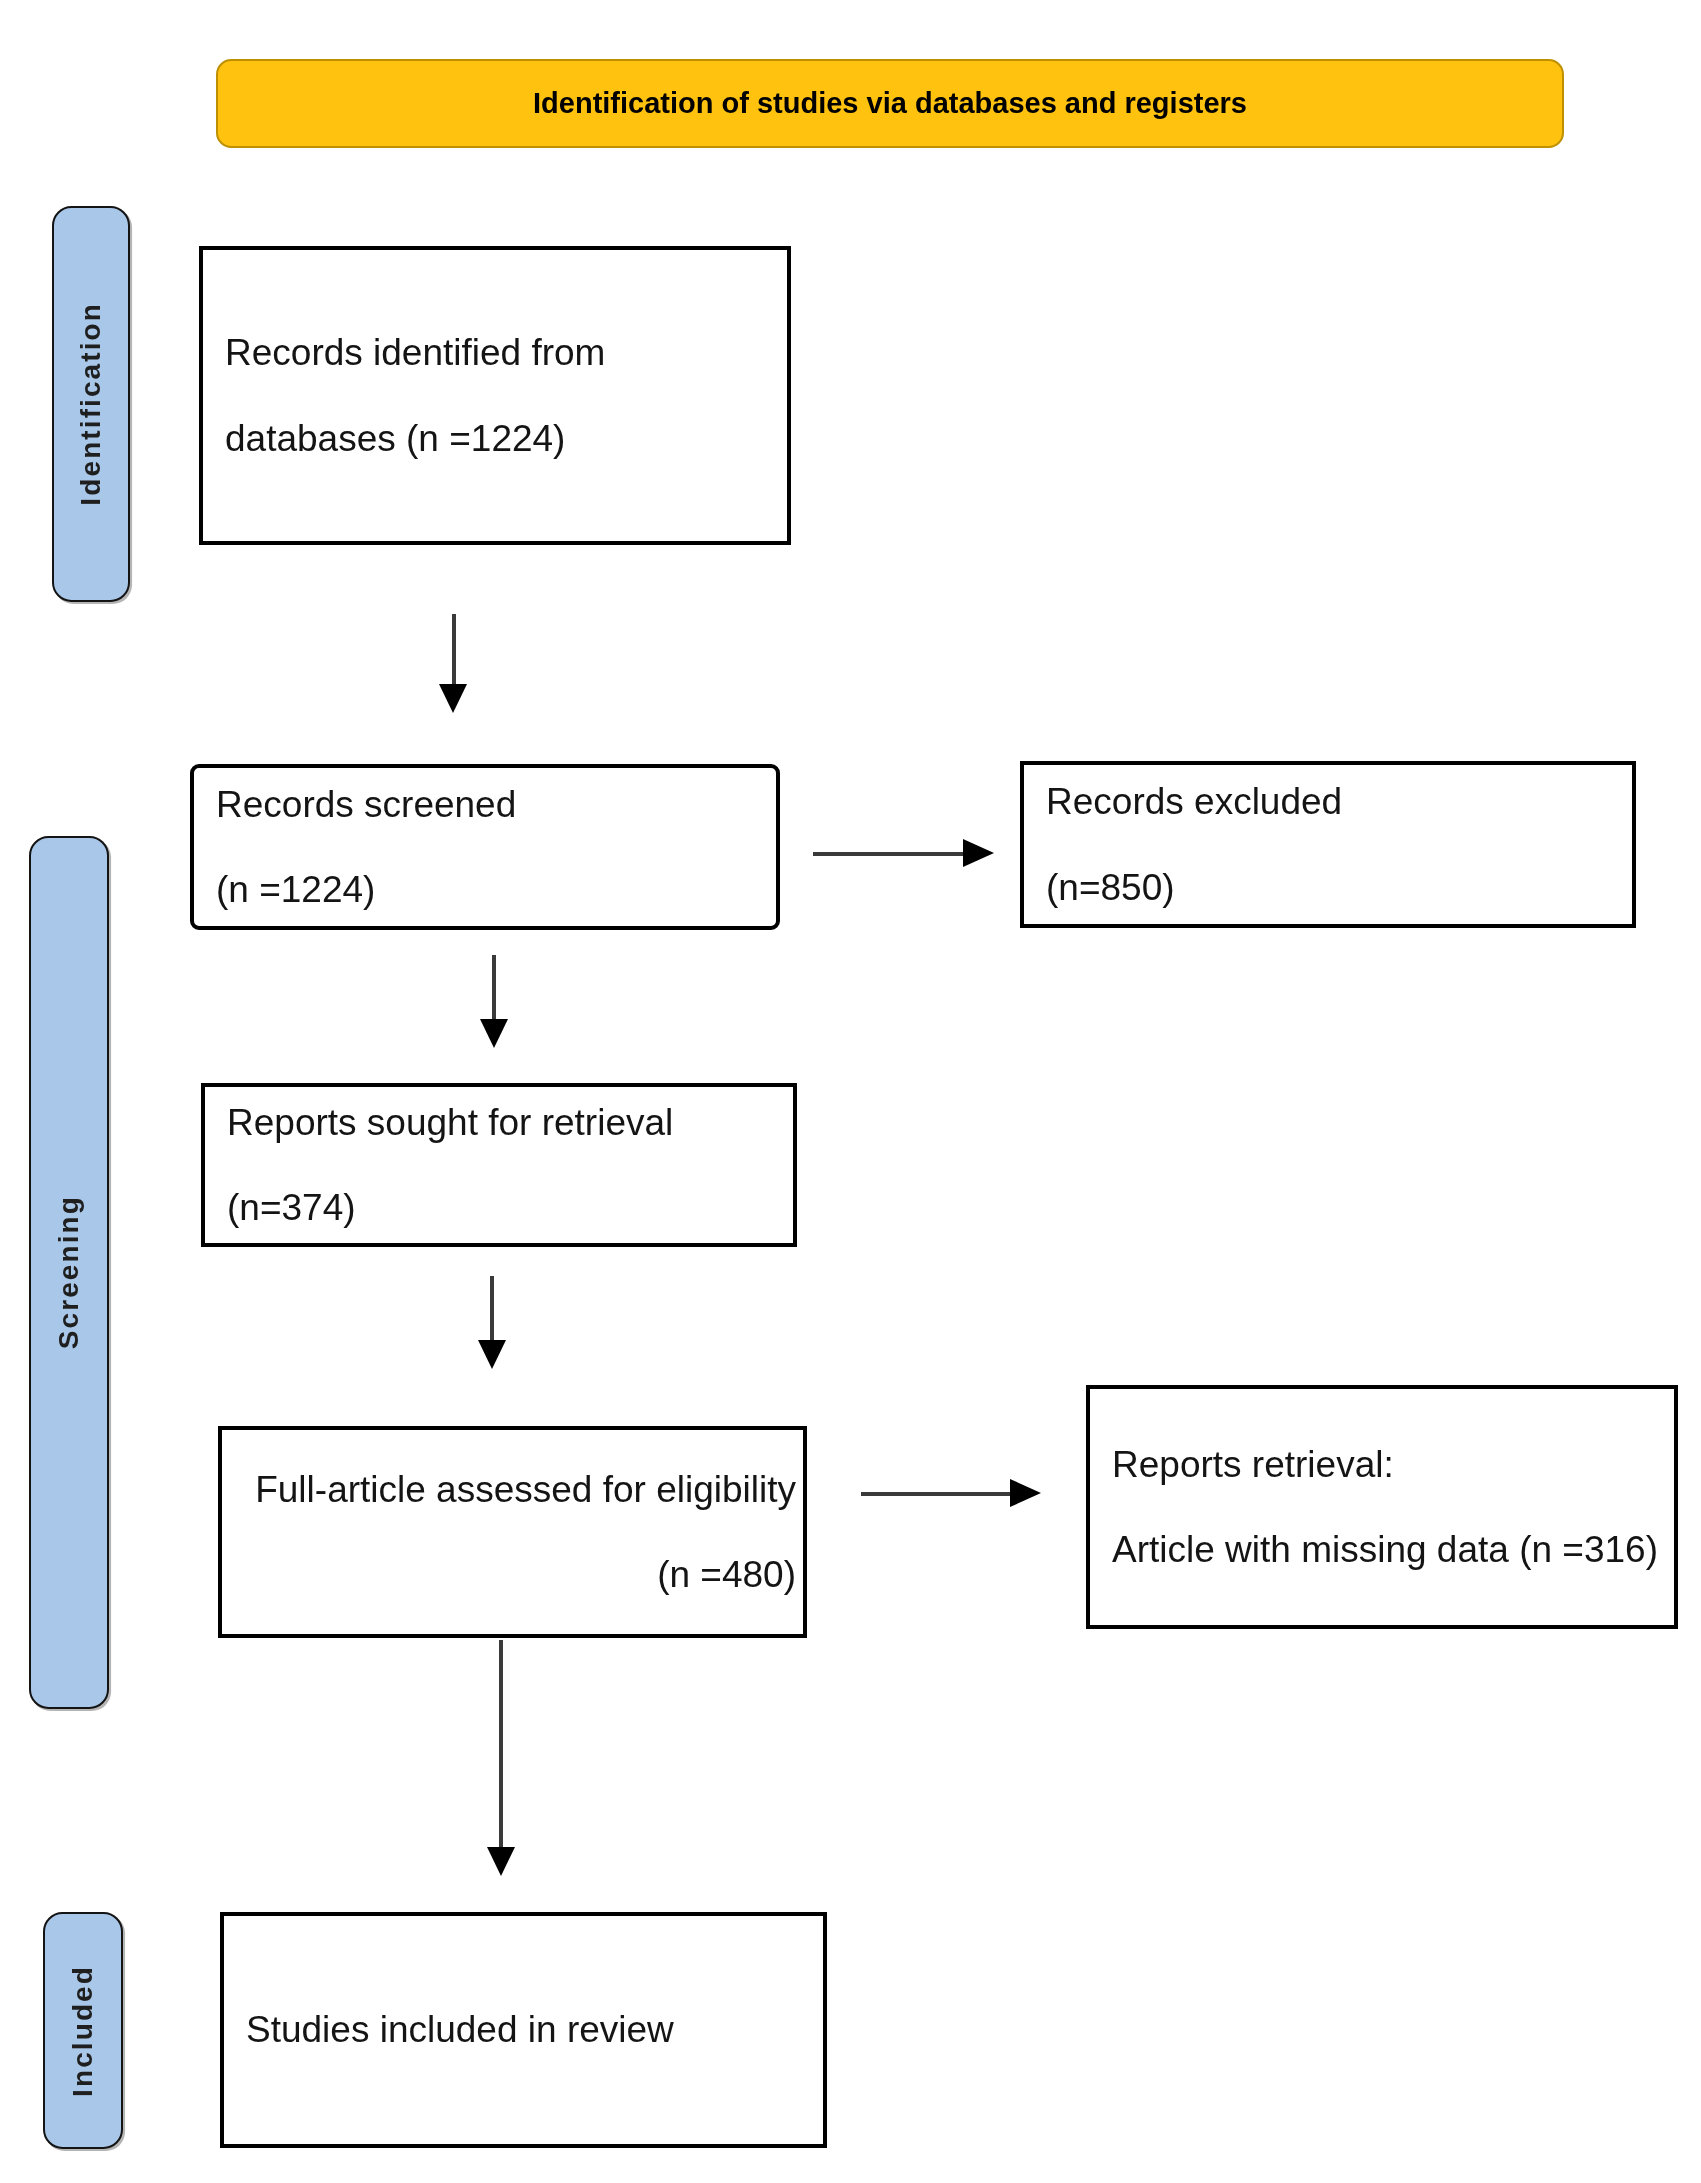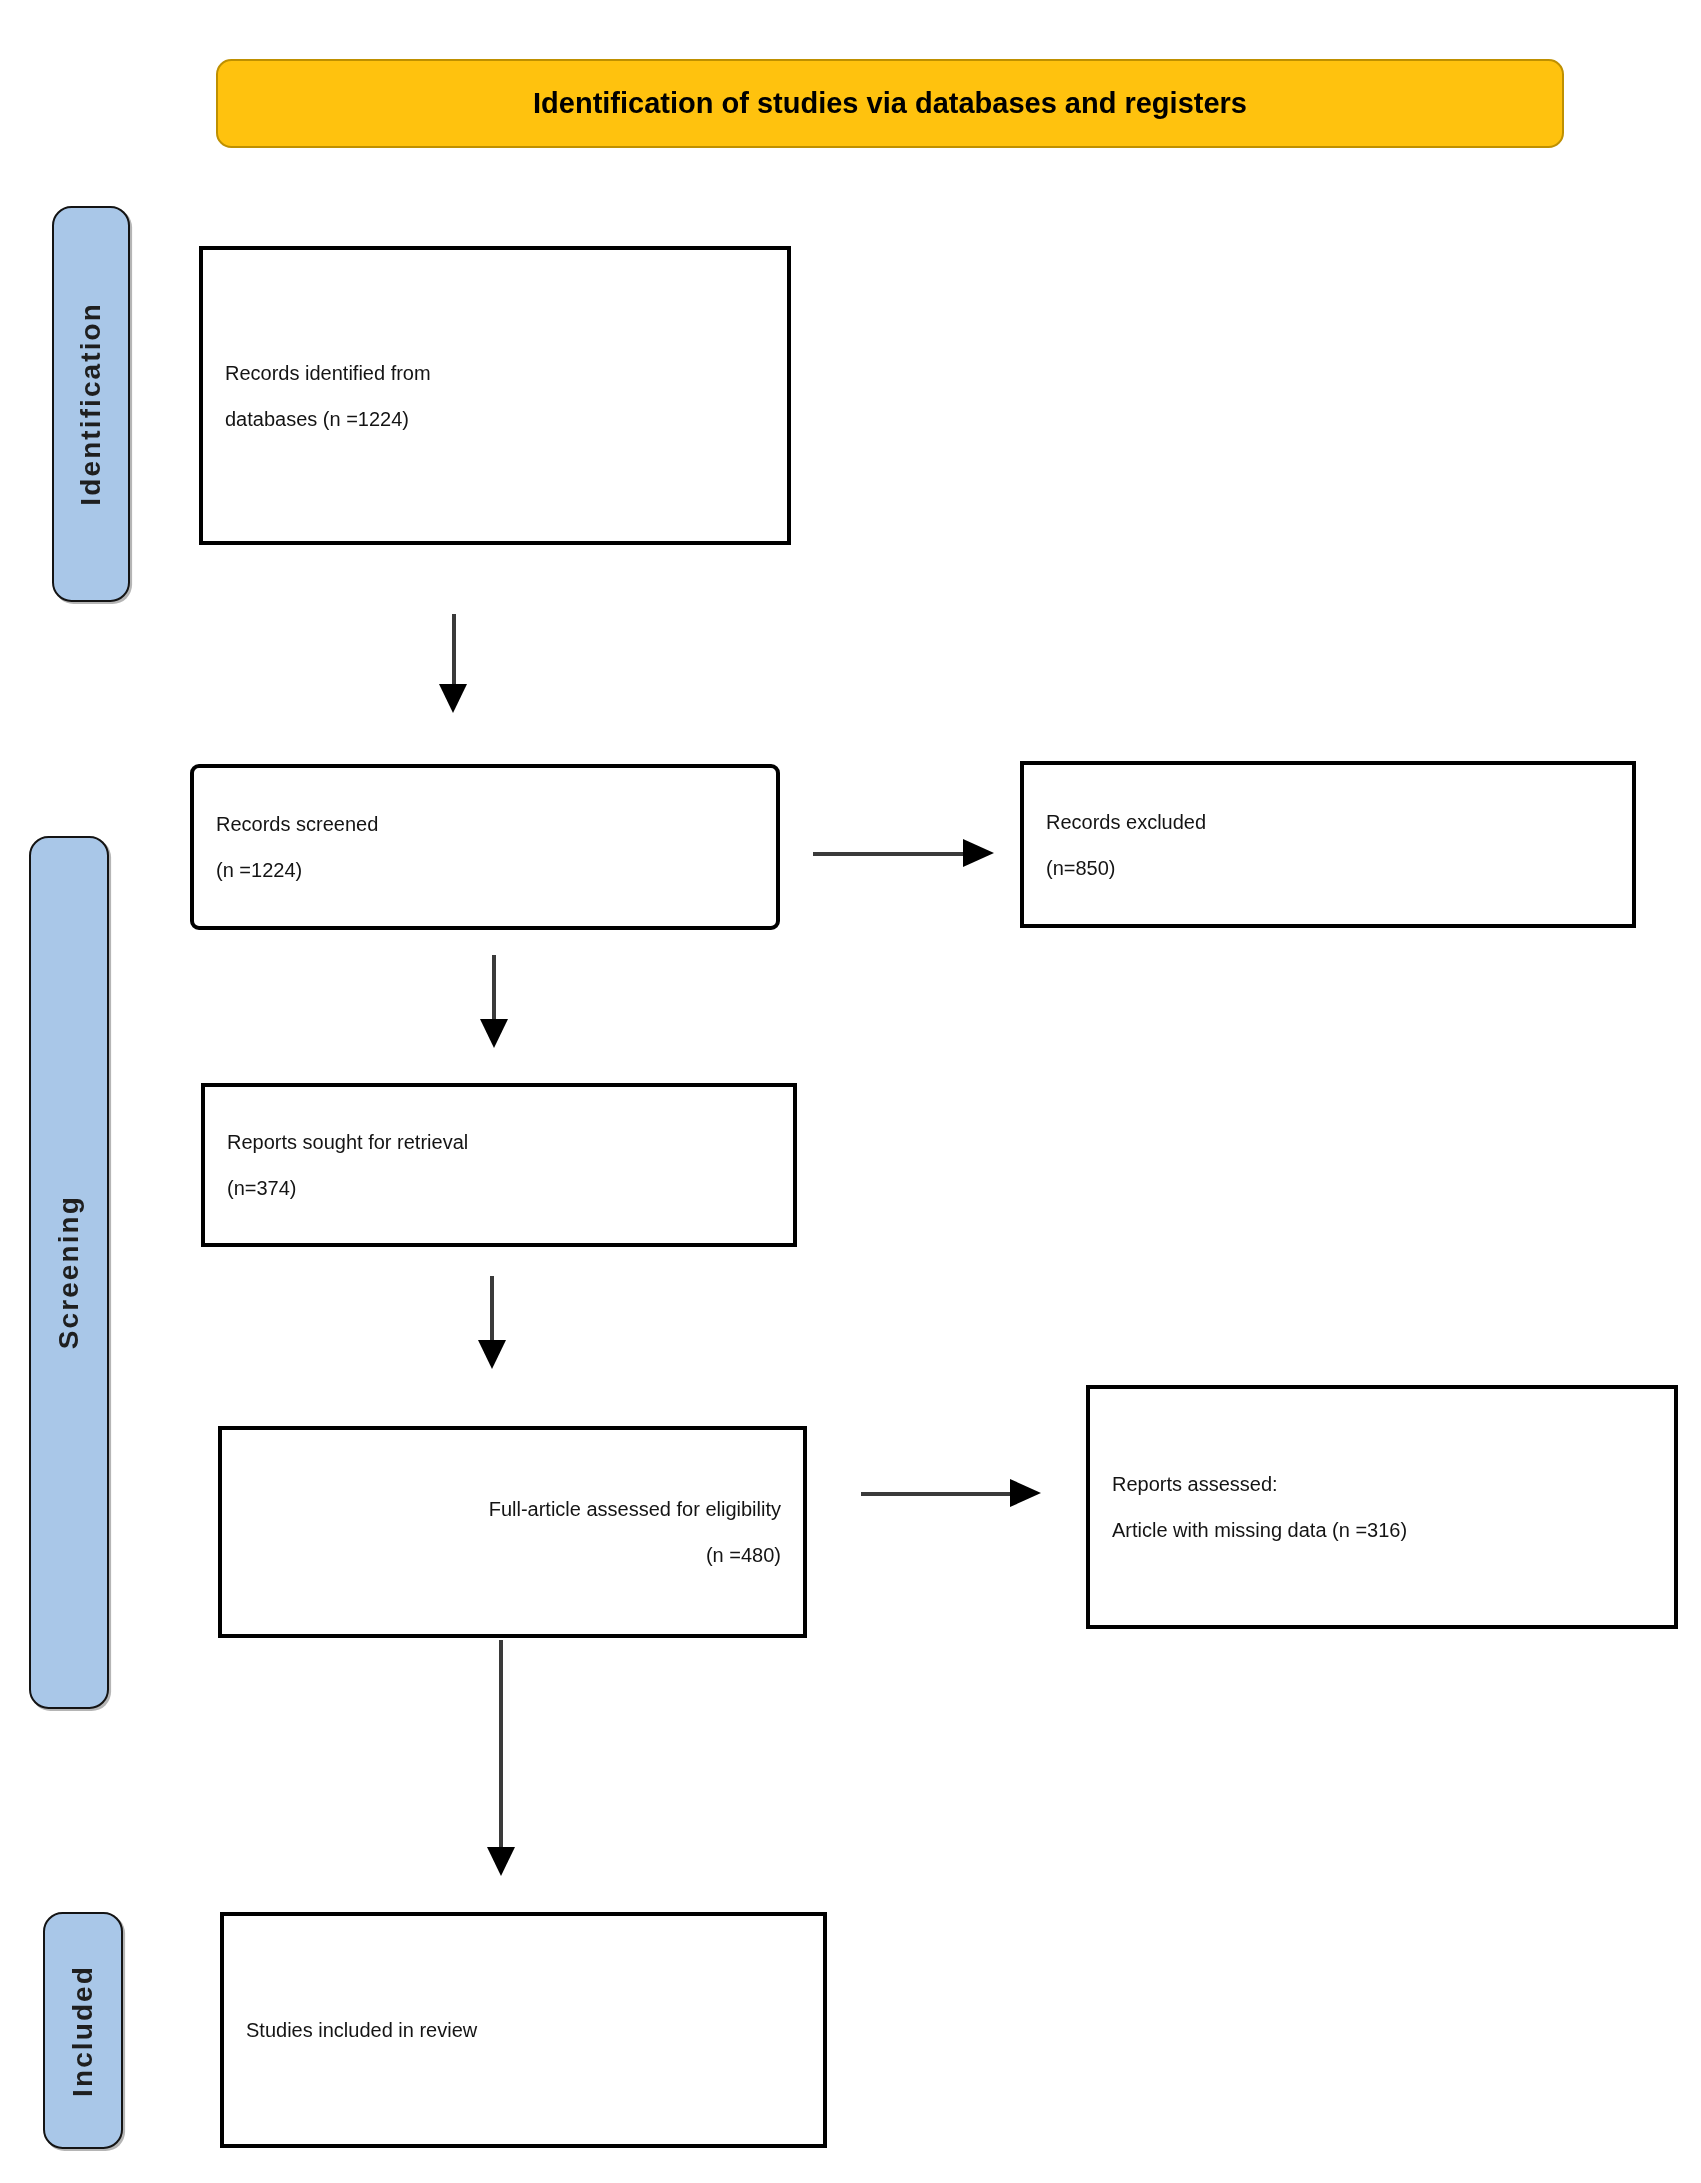--- a/index.html
+++ b/index.html
@@ -37,22 +37,22 @@
   .stage-identification { left:52px;  top:190px;  width:78px; height:396px; }
   .stage-screening      { left:29px;  top:820px; width:80px; height:873px; }
   .stage-included       { left:43px;  top:1896px; width:80px; height:237px; }
 
   .fbox {
     position:absolute;
     background:#ffffff;
     border:4.2px solid #000000;
     box-sizing:border-box;
     display:flex; flex-direction:column; justify-content:center;
-    padding-left:22px; padding-right:22px;
-    font-size:20px; line-height:2.3; color:#141414;
+    padding-left:22px; padding-right:7px;
+    font-size:37px; line-height:2.3; color:#141414;
   }
   .fbox div { white-space:nowrap; }
 
   .box-identified   { left:199px;  top:230px;  width:592px; height:299px; }
   .box-screened     { left:190px;  top:748px; width:590px; height:166px;border-radius:9px; }
   .box-rec-excluded { left:1020px; top:745px; width:616px; height:167px; }
   .box-sought       { left:201px;  top:1067px; width:596px; height:164px; }
   .box-fullarticle  { left:218px;  top:1410px; width:589px; height:212px;text-align:right; }
   .box-rep-excluded { left:1086px; top:1369px; width:592px; height:244px; }
   .box-included     { left:220px;  top:1896px; width:607px; height:236px; }
@@ -108,21 +108,21 @@
     <div>Reports sought for retrieval</div>
     <div>(n=374)</div>
   </div>
 
   <div class="fbox box-fullarticle">
     <div>Full-article assessed for eligibility</div>
     <div>(n =480)</div>
   </div>
 
   <div class="fbox box-rep-excluded">
-    <div>Reports assessed:</div>
+    <div>Reports retrieval:</div>
     <div>Article with missing data (n =316)</div>
   </div>
 
   <div class="fbox box-included">
     <div>Studies included in review</div>
   </div>
 
   <div class="shaft-v" style="left:452px; top:598px; height:71px;"></div>
   <div class="head-down" style="left:439px; top:668px;"></div>
 

